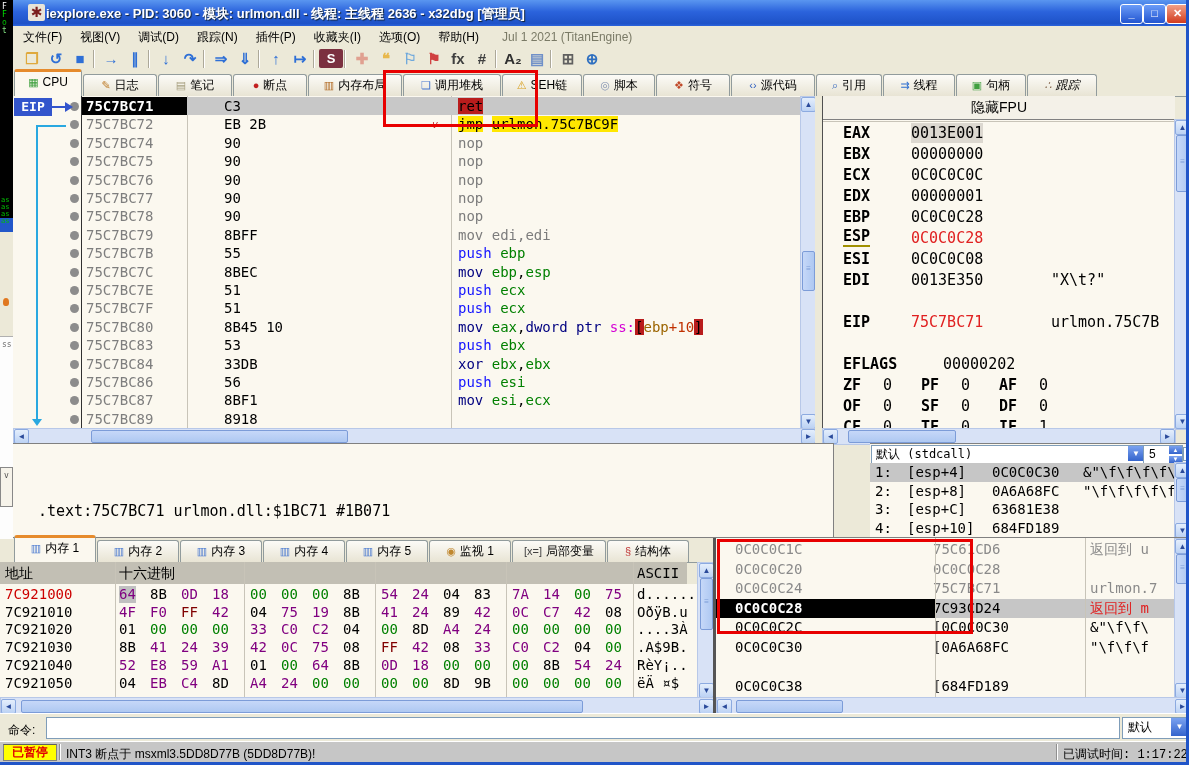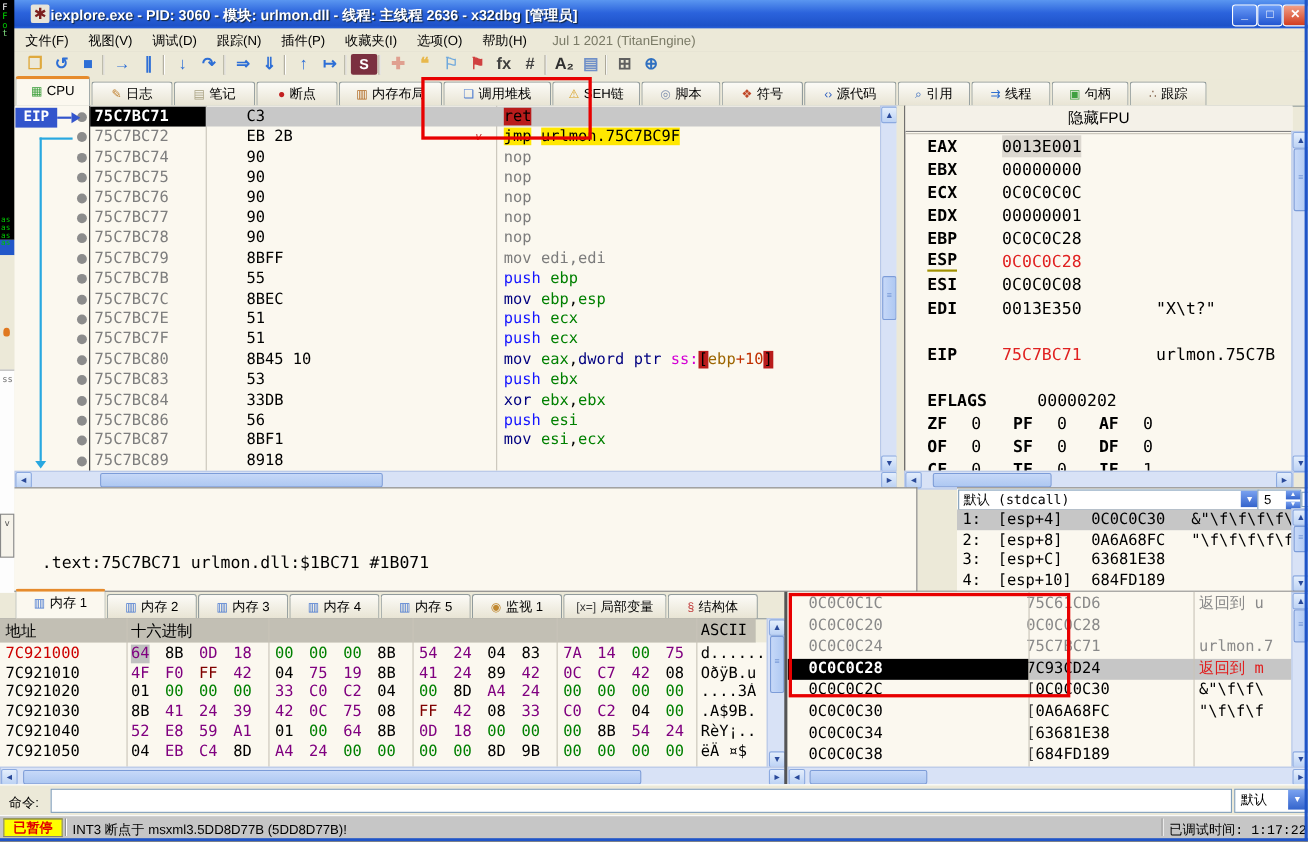--- a/index.html
+++ b/index.html
@@ -100,21 +100,21 @@
       <div class="tab" style="left: 233px; width: 72px; line-height: 21px;"><span class="ticon" style="color: rgb(194, 32, 32);">●</span><span>断点</span></div>
       <div class="tab" style="left: 308px; width: 92px; line-height: 21px;"><span class="ticon" style="color: rgb(176, 104, 32);">▥</span><span>内存布局</span></div>
       <div class="tab" style="left: 403px; width: 96px; line-height: 21px;"><span class="ticon" style="color: rgb(72, 120, 208);">❏</span><span>调用堆栈</span></div>
       <div class="tab" style="left: 502px; width: 78px; line-height: 21px;"><span class="ticon" style="color: rgb(216, 160, 32);">⚠</span><span>SEH链</span></div>
       <div class="tab" style="left: 583px; width: 70px; line-height: 21px;"><span class="ticon" style="color: rgb(128, 144, 176);">◎</span><span>脚本</span></div>
       <div class="tab" style="left: 656px; width: 72px; line-height: 21px;"><span class="ticon" style="color: rgb(192, 72, 40);">❖</span><span>符号</span></div>
       <div class="tab" style="left: 731px; width: 82px; line-height: 21px;"><span class="ticon" style="color: rgb(48, 96, 192);">‹›</span><span>源代码</span></div>
       <div class="tab" style="left: 816px; width: 64px; line-height: 21px;"><span class="ticon" style="color: rgb(64, 112, 192);">⌕</span><span>引用</span></div>
       <div class="tab" style="left: 883px; width: 70px; line-height: 21px;"><span class="ticon" style="color: rgb(48, 112, 208);">⇉</span><span>线程</span></div>
       <div class="tab" style="left: 956px; width: 68px; line-height: 21px;"><span class="ticon" style="color: rgb(64, 160, 64);">▣</span><span>句柄</span></div>
-      <div class="tab" style="left: 1027px; width: 68px; line-height: 21px;"><span class="ticon" style="color: rgb(128, 96, 72);">∴</span><span>跟踪</span></div>
+      <div class="tab" style="left: 1027px; width: 68px; line-height: 21px; font-style: italic;"><span class="ticon" style="color: rgb(128, 96, 72);">∴</span><span>跟踪</span></div>
     </div>
 
   <div id="disasm" class="abs panel mono" style="left:13px;top:96px;width:787px;height:332px;overflow:hidden;border:none;font-size:14px;">
       <div style="position: absolute; left: 174px; top: 0px; width: 1px; height: 332px; background: rgb(200, 196, 184);"></div>
       <div style="position: absolute; left: 438px; top: 0px; width: 1px; height: 332px; background: rgb(200, 196, 184);"></div>
       <div style="position: absolute; left: 0px; top: 1px; width: 787px; height: 18.4px; line-height: 18px;">
         <div style="position: absolute; left: 69px; top: 0px; width: 718px; height: 100%; background: rgb(200, 200, 200);"></div>
         <div style="position: absolute; left: 69px; top: 0px; width: 105px; height: 100%; background: rgb(0, 0, 0);"></div>
         <div style="position: absolute; left: 57px; top: 5px; width: 9px; height: 9px; border-radius: 50%; background: rgb(140, 140, 140);"></div>
         <div class="mono" style="position: absolute; left: 73px; top: 0px; color: rgb(255, 255, 255); font-weight: bold;">75C7BC71</div>
@@ -566,24 +566,20 @@
       <div style="position: absolute; left: 0px; top: 80.4px; width: 458px; height: 19.6px; line-height: 19px;">
         <div class="mono" style="position: absolute; left: 19px; top: 0px; color: rgb(0, 0, 0);">0C0C0C2C</div>
         <div class="mono" style="position: absolute; left: 217px; top: 0px; color: rgb(0, 0, 0);"><span style="color: rgb(64, 64, 64);">[</span><span>0C0C0C30</span></div>
         <div class="mono" style="position: absolute; left: 374px; top: 0px; width: 82px; overflow: hidden; white-space: nowrap; color: rgb(0, 0, 0);">&amp;"\f\f\</div>
       </div>
       <div style="position: absolute; left: 0px; top: 100px; width: 458px; height: 19.6px; line-height: 19px;">
         <div class="mono" style="position: absolute; left: 19px; top: 0px; color: rgb(0, 0, 0);">0C0C0C30</div>
         <div class="mono" style="position: absolute; left: 217px; top: 0px; color: rgb(0, 0, 0);"><span style="color: rgb(64, 64, 64);">[</span><span>0A6A68FC</span></div>
         <div class="mono" style="position: absolute; left: 374px; top: 0px; width: 82px; overflow: hidden; white-space: nowrap; color: rgb(0, 0, 0);">"\f\f\f</div>
       </div>
-      <div style="position: absolute; left: 0px; top: 119.6px; width: 458px; height: 19.6px; line-height: 19px;">
-        <div class="mono" style="position: absolute; left: 19px; top: 0px; color: rgb(0, 0, 0);">0C0C0C34</div>
-        <div class="mono" style="position: absolute; left: 217px; top: 0px; color: rgb(0, 0, 0);"><span style="color: rgb(64, 64, 64);">[</span><span>63681E38</span></div>
-      </div>
       <div style="position: absolute; left: 0px; top: 139.2px; width: 458px; height: 19.6px; line-height: 19px;">
         <div class="mono" style="position: absolute; left: 19px; top: 0px; color: rgb(0, 0, 0);">0C0C0C38</div>
         <div class="mono" style="position: absolute; left: 217px; top: 0px; color: rgb(0, 0, 0);"><span style="color: rgb(64, 64, 64);">[</span><span>684FD189</span></div>
       </div>
       <div style="position: absolute; left: 0px; top: 158.8px; width: 458px; height: 19.6px; line-height: 19px;">
         <div class="mono" style="position: absolute; left: 19px; top: 0px; color: rgb(0, 0, 0);">0C0C0C3C</div>
         <div class="mono" style="position: absolute; left: 217px; top: 0px; color: rgb(0, 0, 0);"><span></span></div>
       </div>
     </div>
   <div class="abs colsep" style="left:935px;top:538px;height:159px;"></div>

